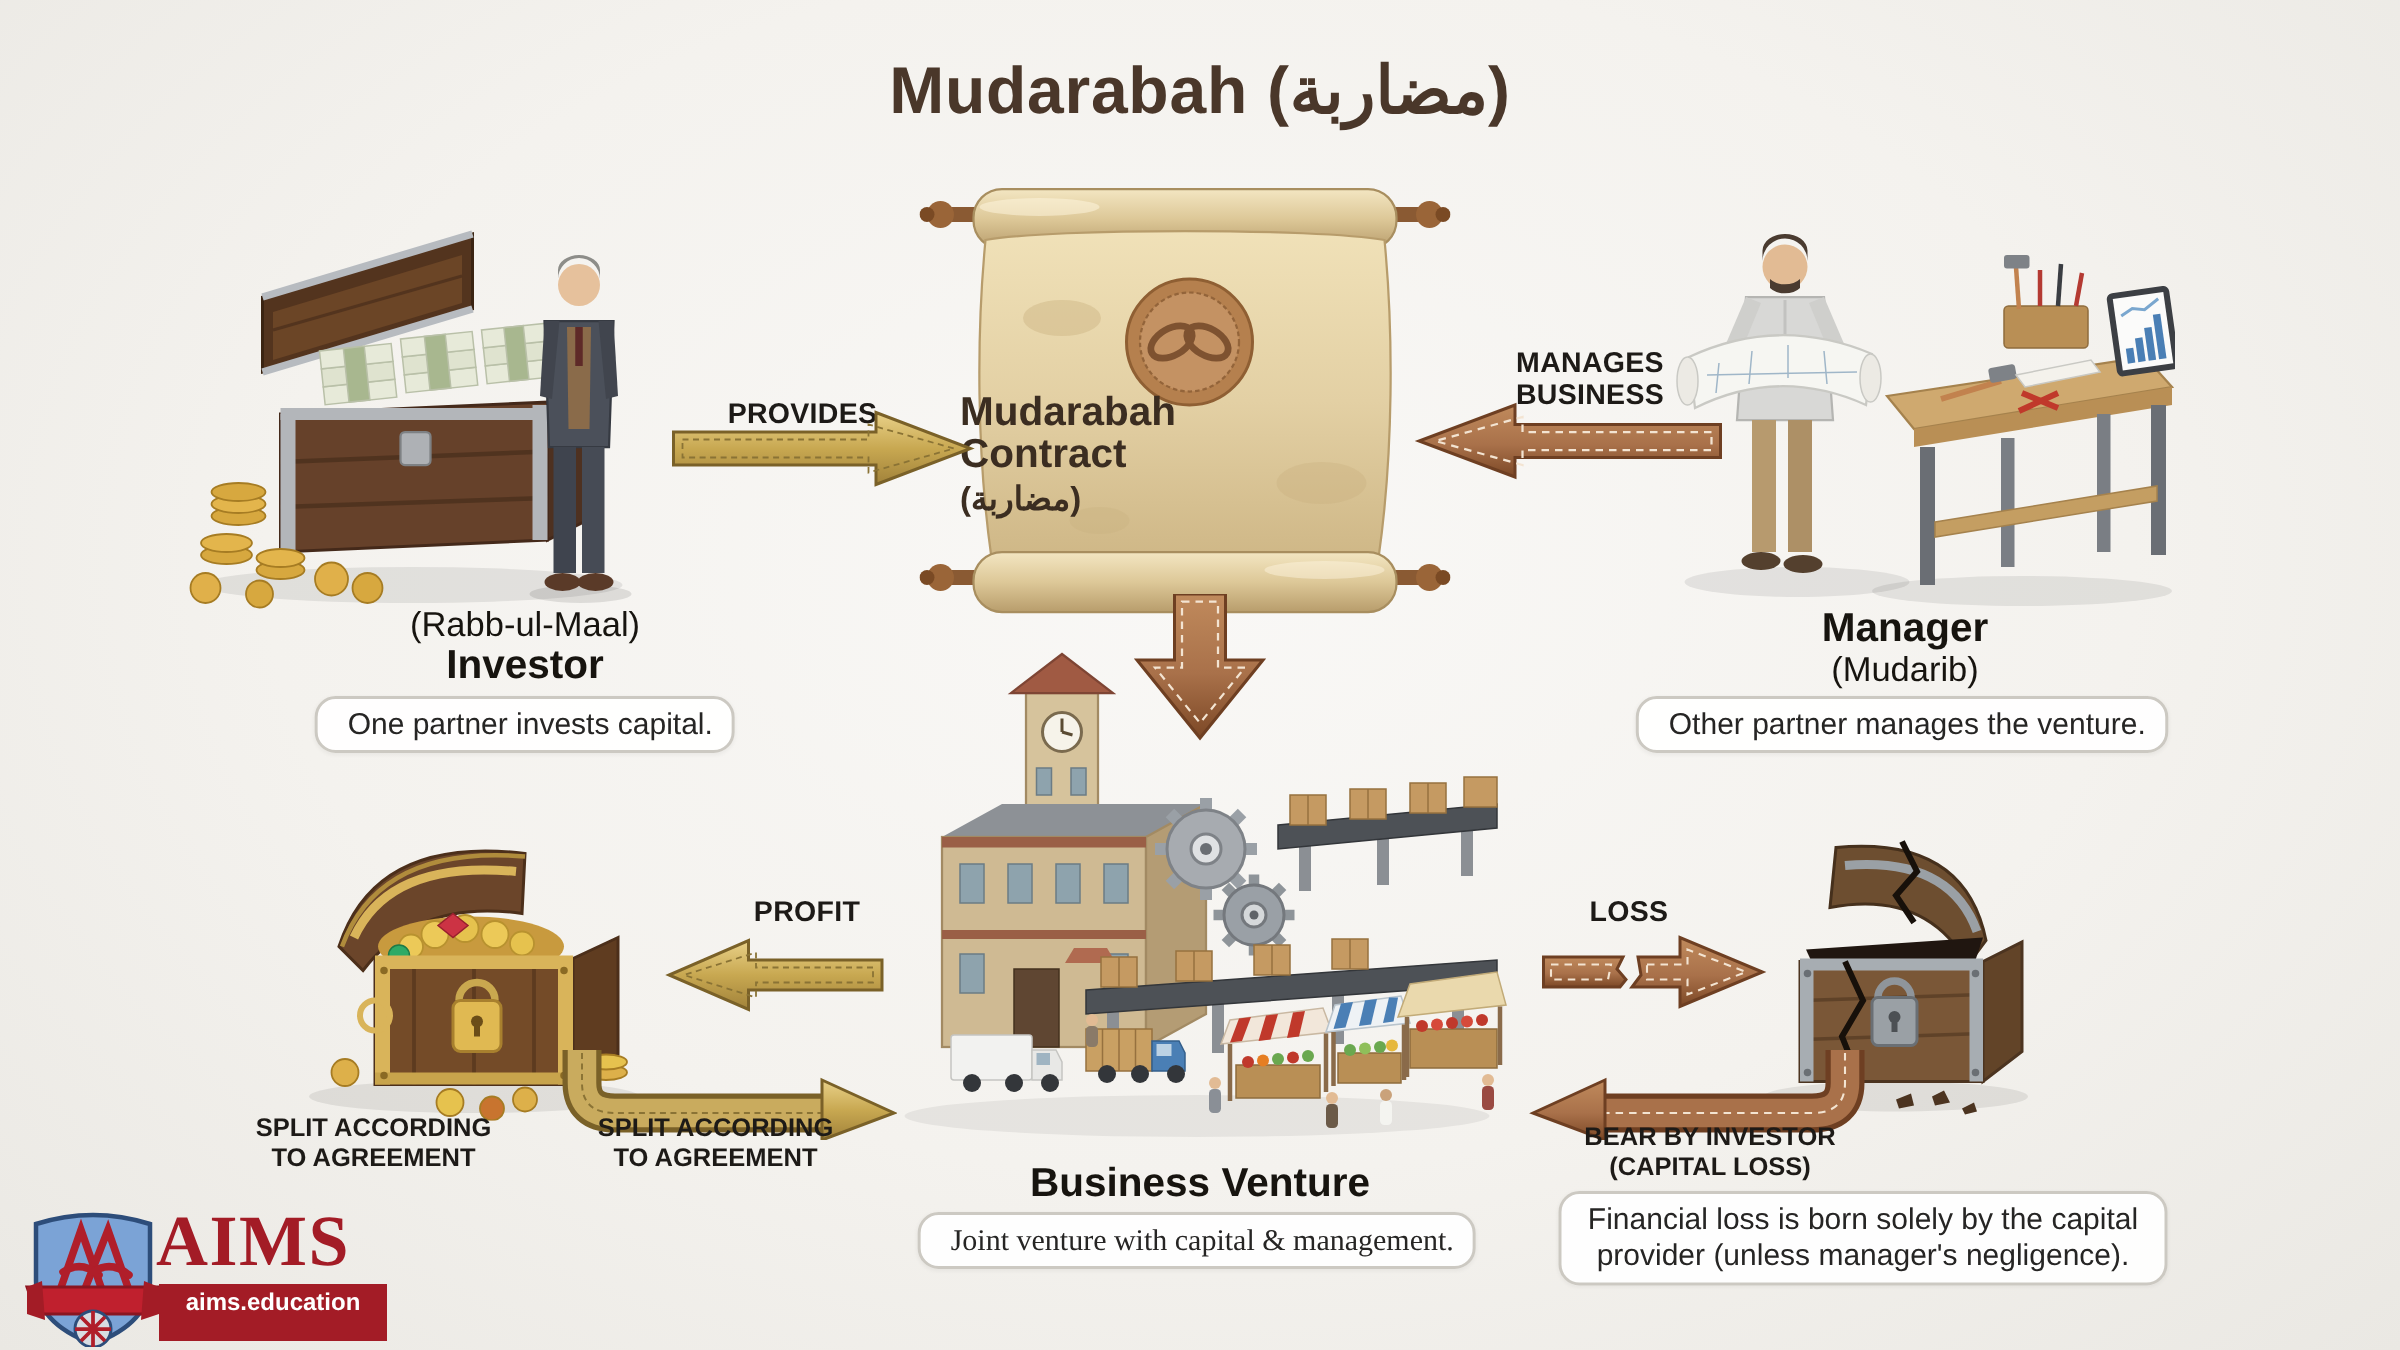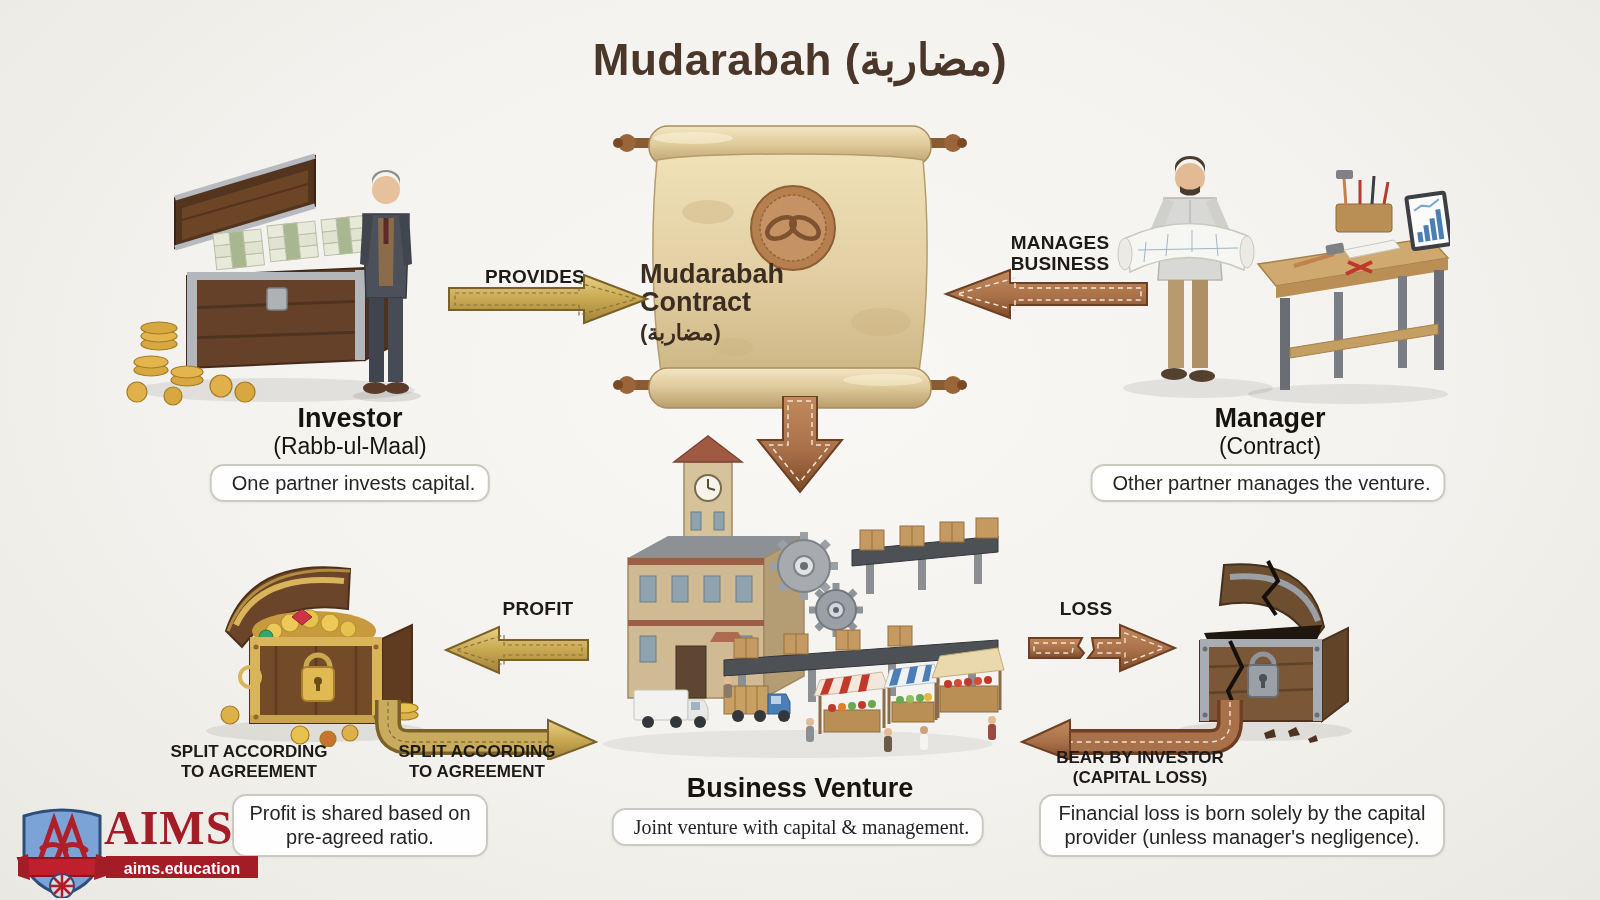--- a/index.html
+++ b/index.html
@@ -32,21 +32,21 @@
     padding:5px 13px; font-size:20px; color:#262524; text-align:center; line-height:1.22;
     box-shadow:0 1px 3px rgba(0,0,0,0.05);
   }
   .nowrap{white-space:nowrap;padding-left:20px;}
   .logo-brand{
     font-family:"Liberation Serif", serif; font-weight:bold; font-size:48px;
     color:#a31c26; letter-spacing:1px; line-height:1;
   }
   .logo-bar{
     background:#a31c26; color:#ffffff; font-weight:bold; font-size:16px;
-    text-align:center; line-height:26px; width:152px; height:22px;
+    text-align:center; line-height:26px; width:152px; height:38px;
   }
 </style>
 </head>
 <body>
 
 <div class="canvas">
 
   <svg width="0" height="0" style="position:absolute" aria-hidden="true">
     <defs>
       <linearGradient id="goldG" x1="0" y1="0" x2="0" y2="1">
@@ -206,22 +206,22 @@
       <line x1="261" y1="70" x2="261" y2="96" stroke="#5e2a28" stroke-width="5"></line>
       <polygon points="238,66 248,66 243,118 235,116" fill="#41454e"></polygon>
       <polygon points="284,66 274,66 279,118 287,116" fill="#41454e"></polygon>
       <rect x="244" y="150" width="15" height="84" fill="#3f444e"></rect>
       <rect x="263" y="150" width="15" height="84" fill="#464b55"></rect>
       <ellipse cx="250" cy="240" rx="12" ry="6" fill="#5a3a28"></ellipse>
       <ellipse cx="272" cy="240" rx="12" ry="6" fill="#5a3a28"></ellipse>
     </g>
   </svg>
   <div class="abs cx" style="left:350px; top:404px; width:340px;">
+    <div class="node-title node-sub">(Rabb-ul-Maal)</div>
     <div class="node-title">Investor</div>
-    <div class="node-title node-sub">(Rabb-ul-Maal)</div>
   </div>
   <div class="abs cx caption nowrap" style="left:350px; top:464px;">One partner invests capital.</div>
 
   <svg class="abs" style="left:1098px; top:142px;" width="352" height="264" viewBox="0 0 352 264">
     <ellipse cx="100" cy="246" rx="75" ry="10" fill="#000" opacity="0.08"></ellipse>
     <ellipse cx="250" cy="252" rx="100" ry="10" fill="#000" opacity="0.08"></ellipse>
 
     <g>
       <circle cx="92" cy="36" r="15" fill="#e2bb94"></circle>
       <path d="M77,32 a15,15 0 0 1 30,0 l0,-7 a15,11 0 0 0 -30,0 Z" fill="#4a3b30"></path>
@@ -283,21 +283,21 @@
         <rect x="8" y="38" width="5" height="10" fill="#4a7fb5"></rect>
         <rect x="15" y="32" width="5" height="16" fill="#4a7fb5"></rect>
         <rect x="22" y="26" width="5" height="22" fill="#4a7fb5"></rect>
         <rect x="29" y="18" width="5" height="30" fill="#4a7fb5"></rect>
         <polyline points="8,16 16,12 24,14 34,8" stroke="#7aa7cf" stroke-width="2" fill="none"></polyline>
       </g>
     </g>
   </svg>
   <div class="abs cx" style="left:1270px; top:404px; width:340px;">
     <div class="node-title">Manager</div>
-    <div class="node-title node-sub">(Contract)</div>
+    <div class="node-title node-sub">(Mudarib)</div>
   </div>
   <div class="abs cx caption nowrap" style="left:1268px; top:464px;">Other partner manages the venture.</div>
 
   <svg class="abs" style="left:588px; top:434px;" width="418" height="330" viewBox="0 0 418 330">
     <ellipse cx="210" cy="310" rx="195" ry="14" fill="#000" opacity="0.06"></ellipse>
 
     <g>
       <rect x="96" y="28" width="48" height="96" fill="#d6c39c" stroke="#a28a63" stroke-width="1.5"></rect>
       <polygon points="86,28 154,28 120,2" fill="#a05a43" stroke="#7e4534" stroke-width="1.5"></polygon>
       <circle cx="120" cy="54" r="13" fill="#f6f3ea" stroke="#7a6a4e" stroke-width="2"></circle>
@@ -554,21 +554,20 @@
     <polygon points="180,22 228,44 180,62" fill="url(#goldG)" stroke="#7a6128" stroke-width="2"></polygon>
   </svg>
   <div class="abs cx small-label" style="left:249px; top:742px; width:200px;">
     <div>SPLIT ACCORDING</div>
     <div>TO AGREEMENT</div>
   </div>
   <div class="abs cx small-label" style="left:477px; top:742px; width:200px;">
     <div>SPLIT ACCORDING</div>
     <div>TO AGREEMENT</div>
   </div>
-  <div class="abs cx caption" style="left:360px; top:794px; width:226px;">Profit is shared based on pre-agreed ratio.</div>
 
   <div class="abs cx arrow-label" style="left:1086px; top:598px; width:110px;">LOSS</div>
 
   <svg class="abs" style="left:1026px; top:622px;" width="152" height="52" viewBox="0 0 152 52">
     <polygon points="3,16 56,16 52,24 58,31 54,36 3,36" fill="url(#leatherG)" stroke="#6e3f22" stroke-width="2"></polygon>
     <polygon points="8,21 48,21 46,31 8,31" fill="none" stroke="#f3e4d2" stroke-width="1.4" stroke-dasharray="5,4"></polygon>
     <polygon points="66,16 94,16 94,3 149,26 94,49 94,36 62,36 68,28" fill="url(#leatherG)" stroke="#6e3f22" stroke-width="2"></polygon>
     <polygon points="72,21 99,21 99,11 138,26 99,41 99,31 72,31" fill="none" stroke="#f3e4d2" stroke-width="1.4" stroke-dasharray="5,4"></polygon>
   </svg>
   <svg class="abs" style="left:1172px; top:535px;" width="182" height="212" viewBox="0 0 182 212">

